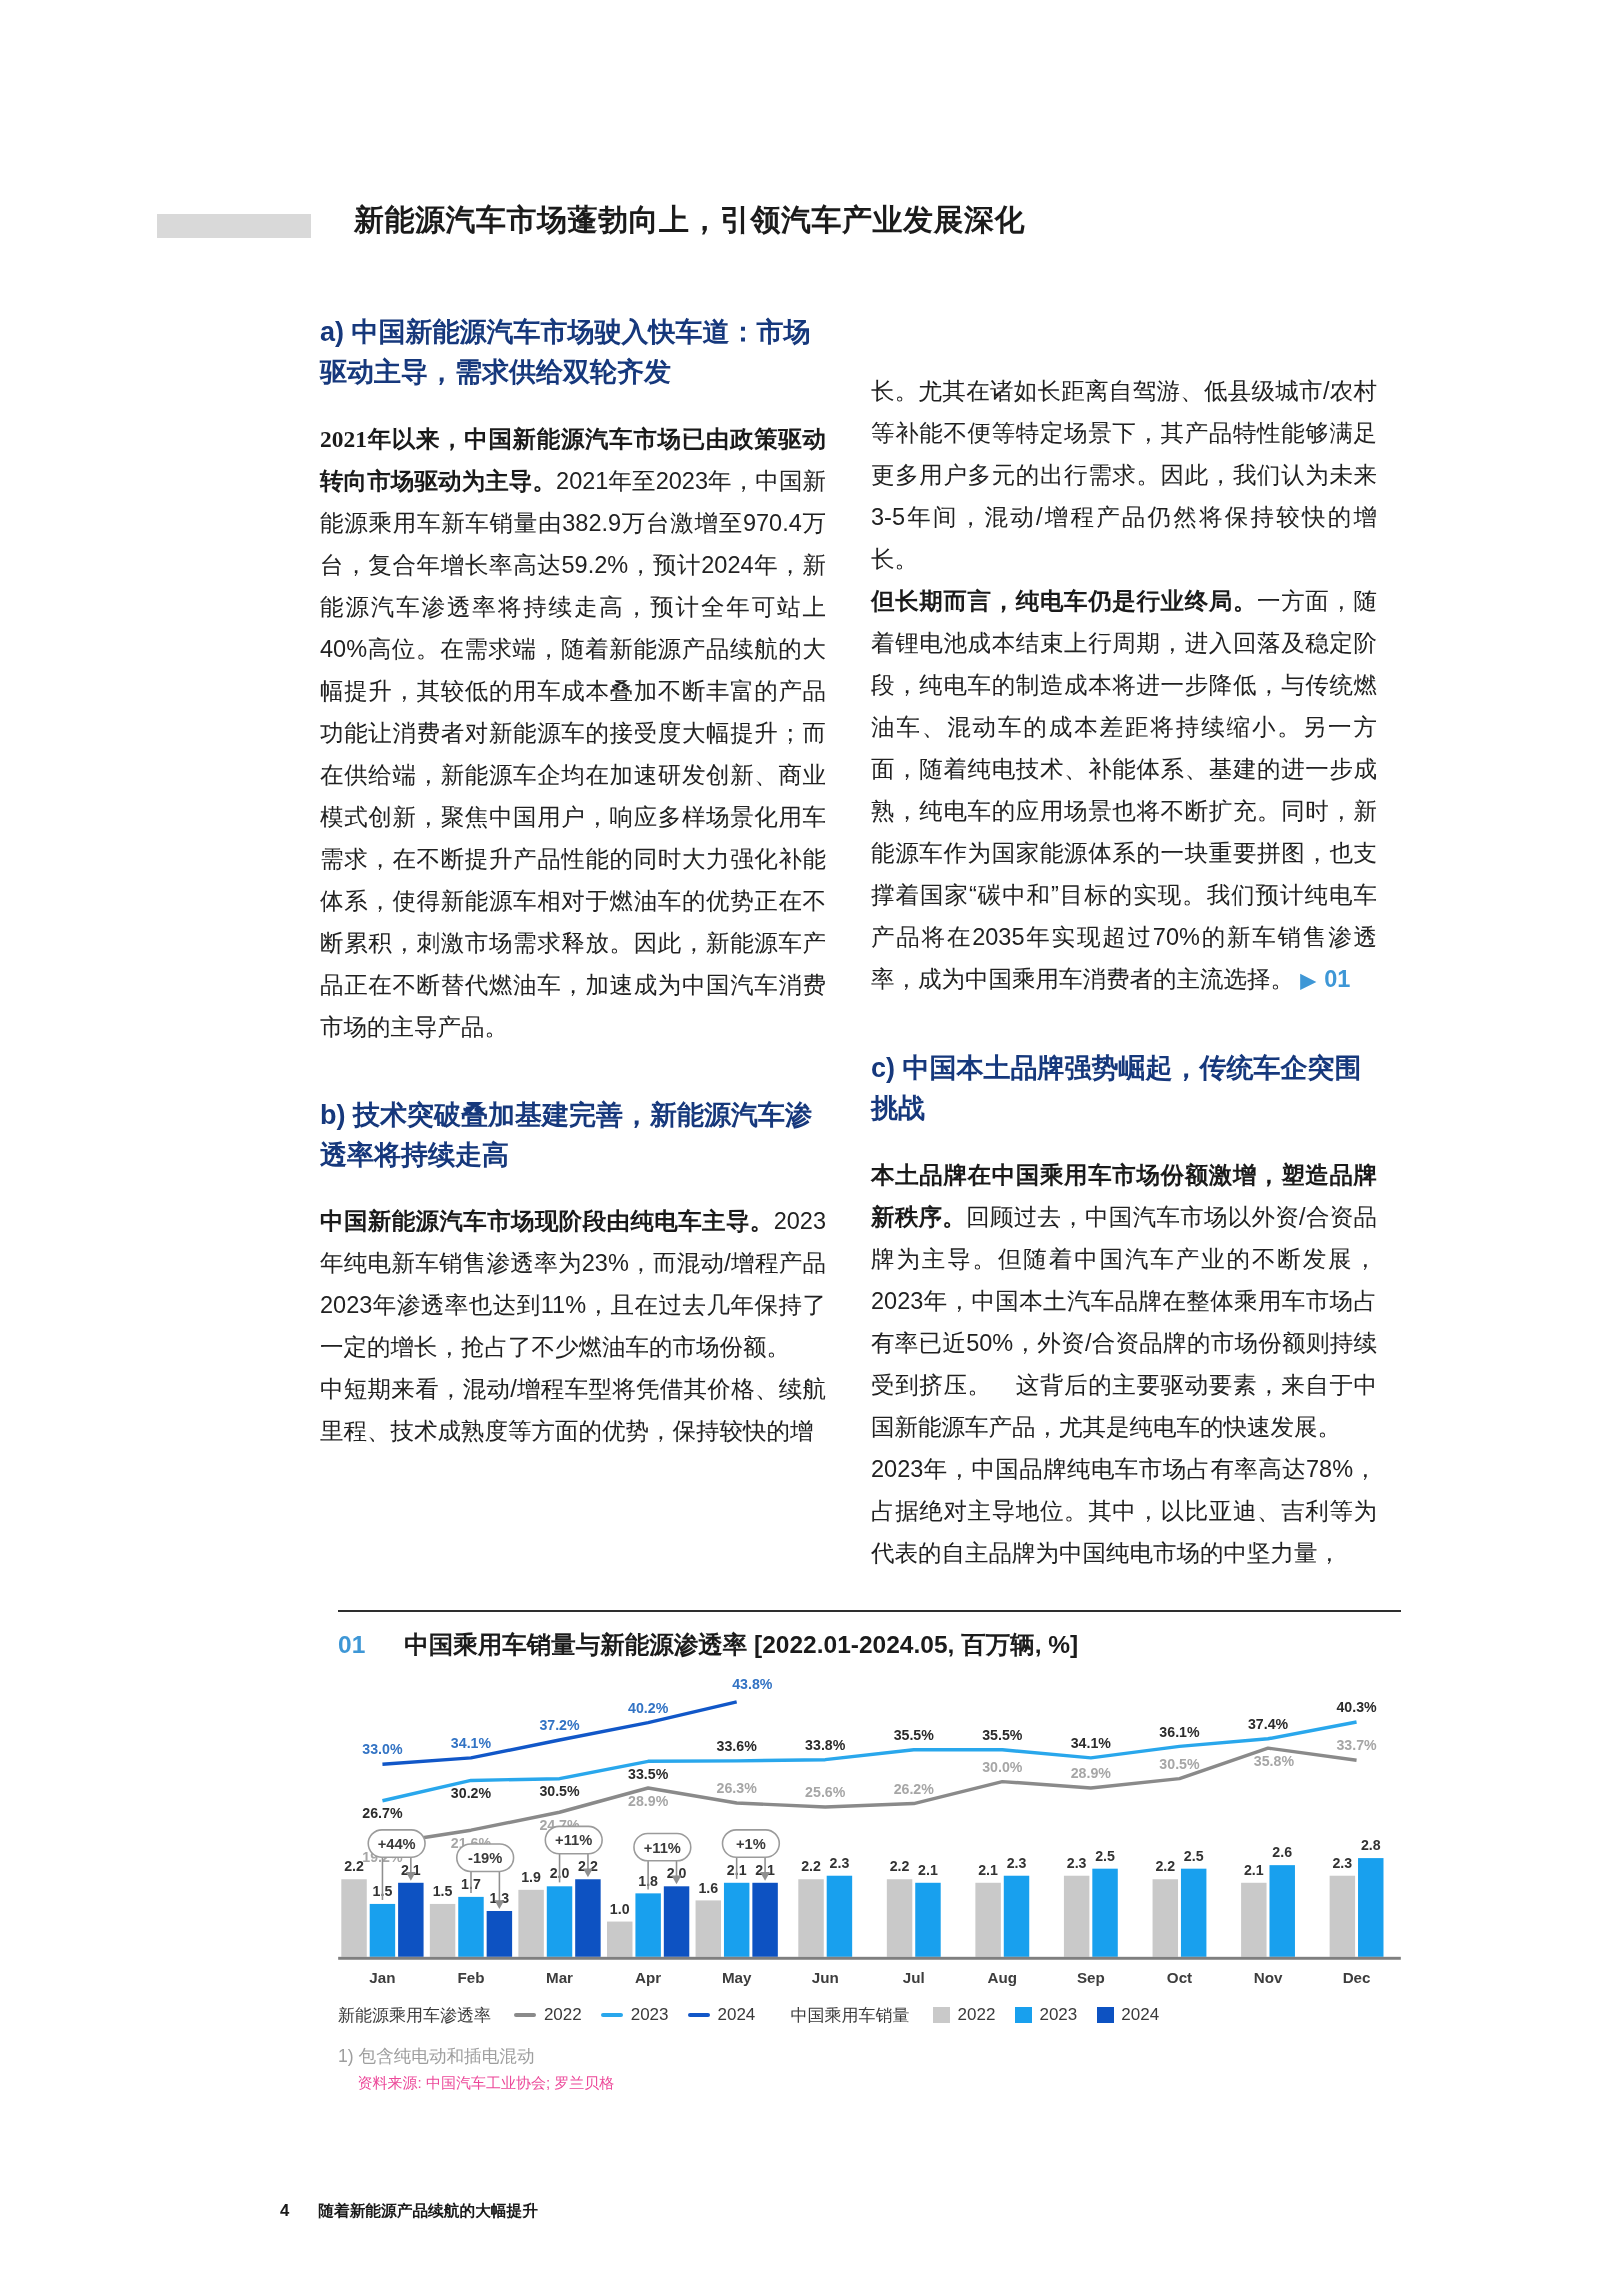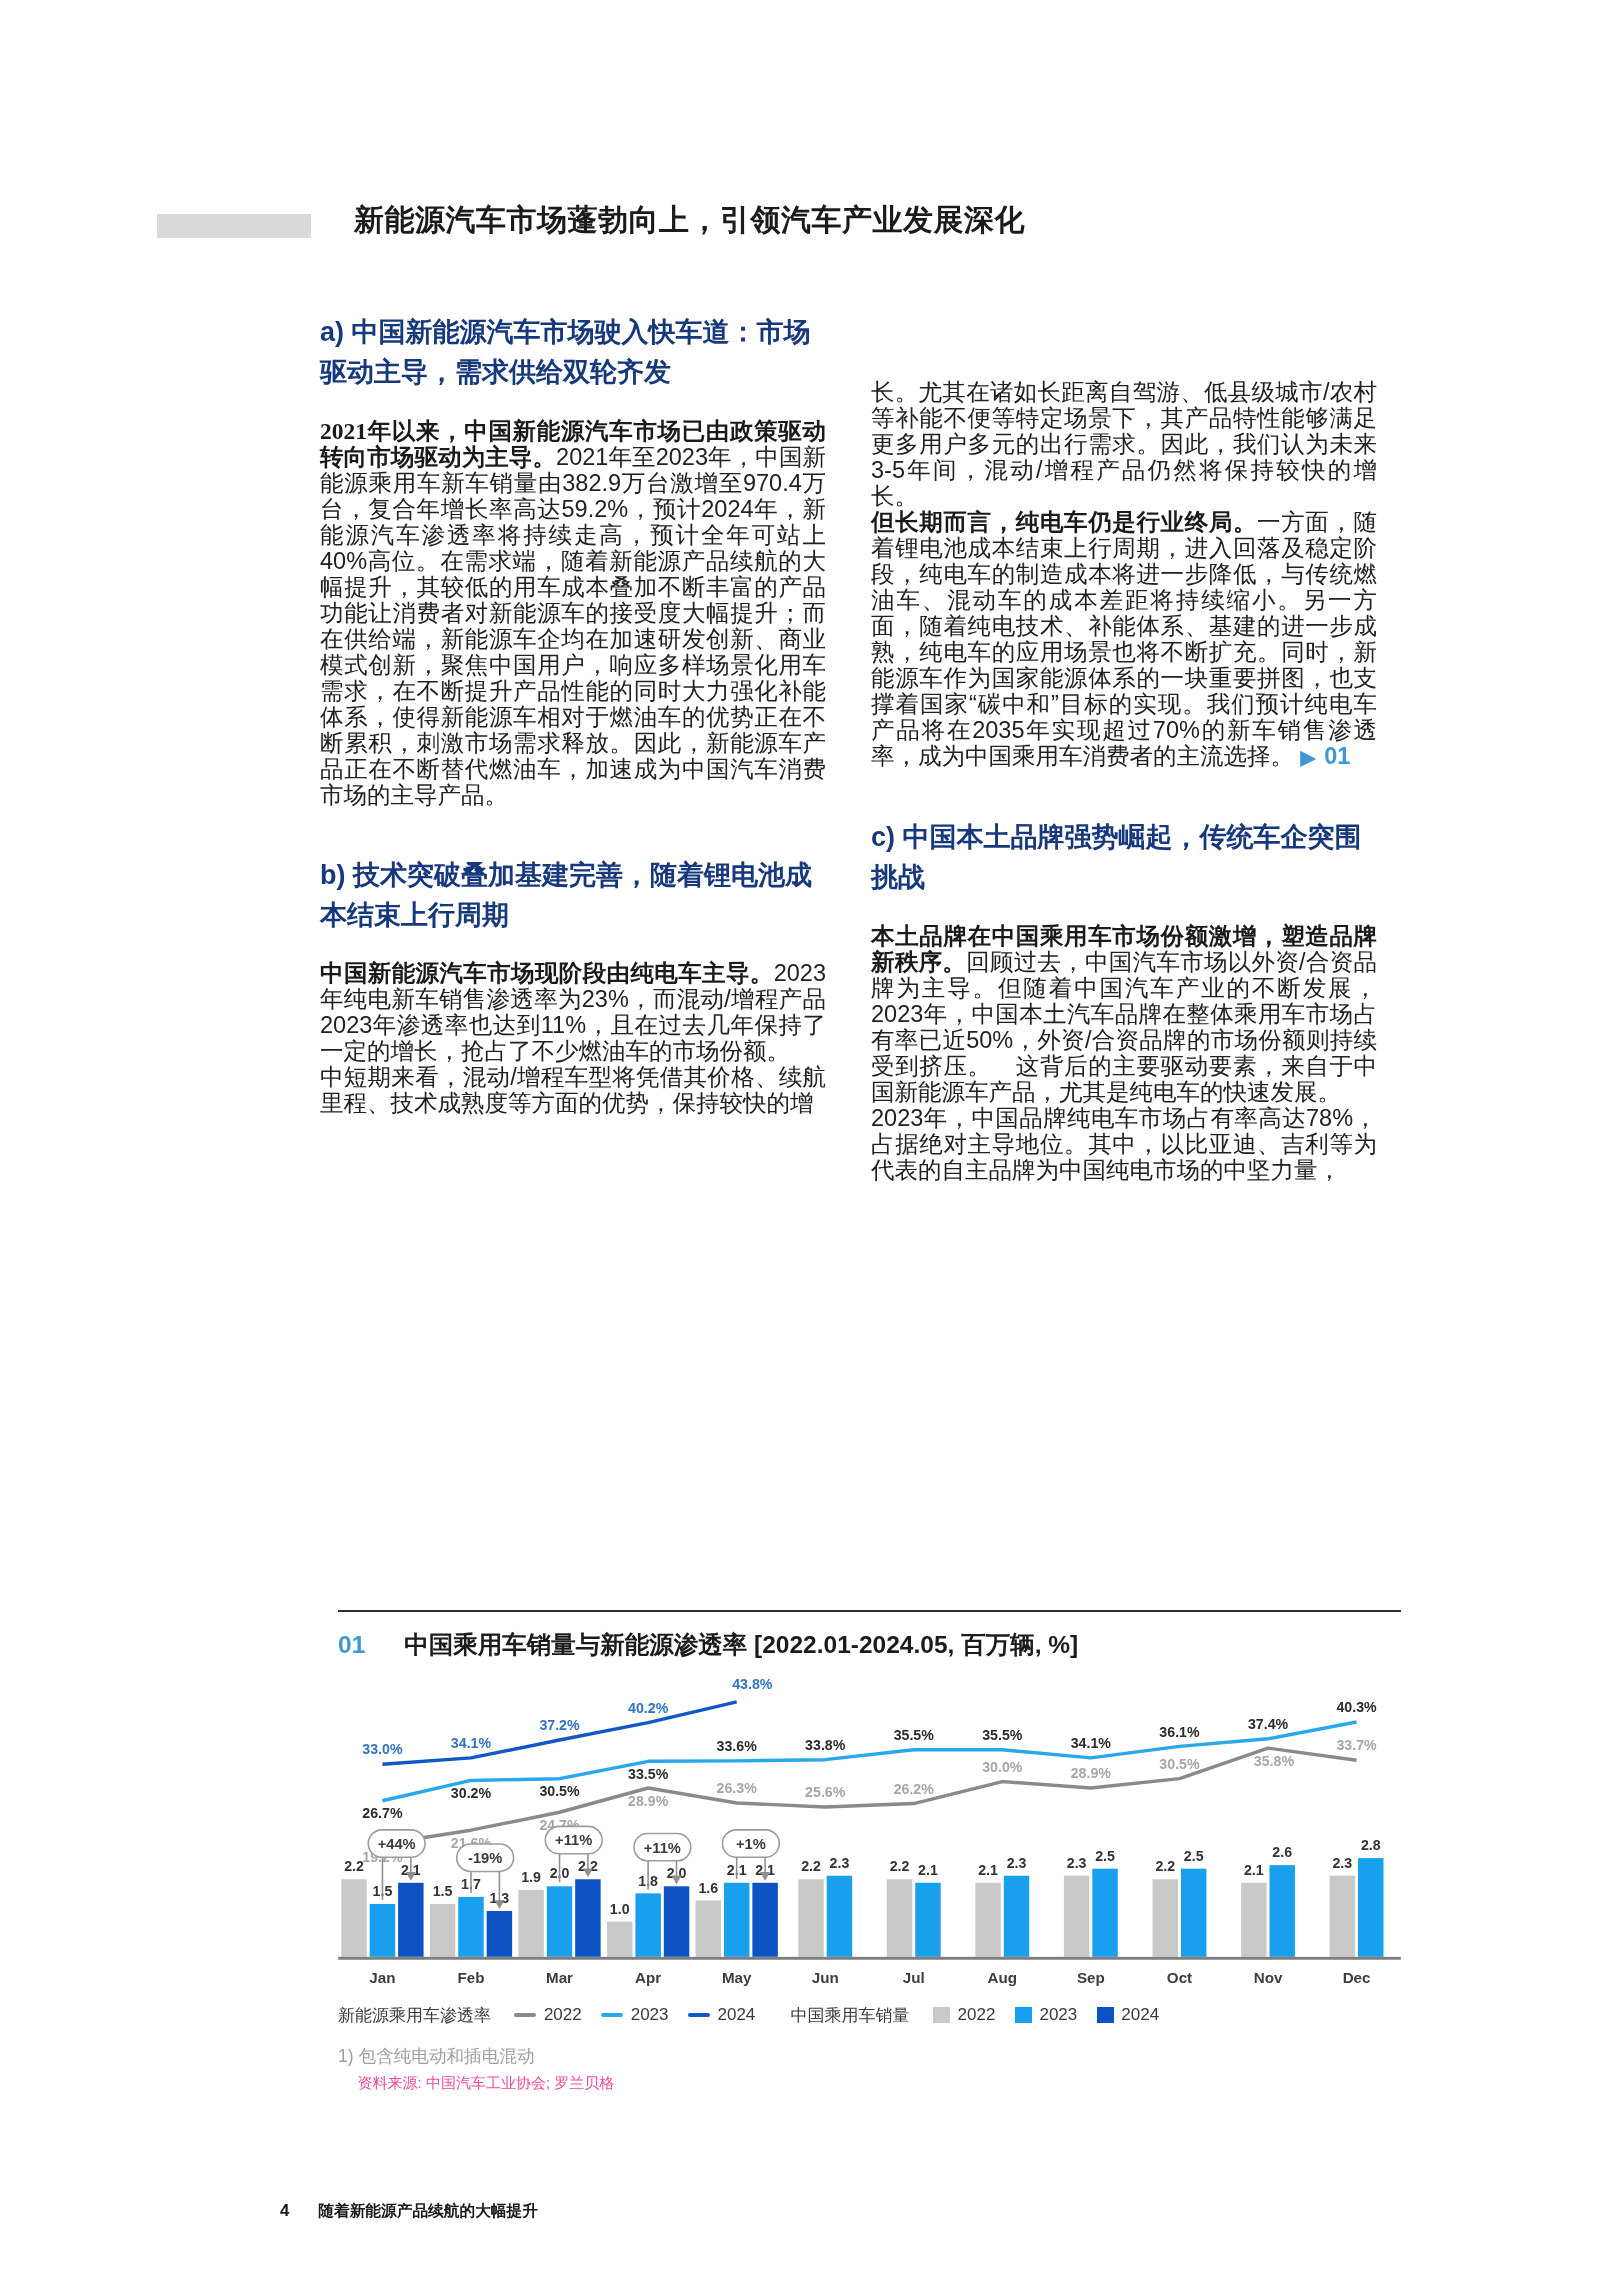--- a/index.html
+++ b/index.html
@@ -13,21 +13,21 @@
     font-size:30px;font-weight:700;color:#1B1B1B;letter-spacing:0.5px;
   }
   .columns{position:absolute;left:320px;top:312px;width:1057px;display:flex;gap:45px;}
   .col{width:506px;}
   .col.right{margin-top:51px;}
   h2.sec{
     font-size:27px;line-height:40px;font-weight:700;margin:0 0 25.5px 0;
     color:var(--heading-blue,#16387C);
   }
   h2.sec.mt{margin-top:47px;}
-  p.body{font-size:23.5px;line-height:26px;text-align:justify;margin:16px 0 0 0;color:#212121;}
+  p.body{font-size:23.5px;line-height:42px;text-align:justify;margin:7px 0 0 0;color:#212121;}
   p.body + p.body{margin-top:0;}
   p.body.gap{margin-top:25.5px;}
   p.body b{font-weight:700;color:#1a1a1a;font-family:Liberation Serif, serif;}
   .figref{color:var(--ref-blue,#3E97D6);font-weight:700;white-space:nowrap;cursor:pointer;}
   .figref .tri{font-size:19.6px;letter-spacing:2px;}
   
   .chart-block{position:absolute;left:338px;top:1610px;width:1063px;}
   .chart-rule{border:none;border-top:2px solid #2e2e2e;margin:0;}
   .chart-head{display:flex;align-items:baseline;gap:39px;margin-top:15.7px;}
   .chart-num{font-size:24.5px;font-weight:700;color:var(--ref-blue,#3E97D6);}
@@ -47,21 +47,21 @@
 </head>
 <body style="--heading-blue: #16387C; --ref-blue: #3E97D6;">
 
 <div class="kicker-bar"></div>
 <h1 class="page-title">新能源汽车市场蓬勃向上，引领汽车产业发展深化</h1>
 
 <div class="columns">
   <div class="col left">
     <h2 class="sec">a) 中国新能源汽车市场驶入快车道：市场驱动主导，需求供给双轮齐发</h2>
     <p class="body"><b>2021年以来，中国新能源汽车市场已由政策驱动转向市场驱动为主导。</b><span>2021年至2023年，中国新能源乘用车新车销量由382.9万台激增至970.4万台，复合年增长率高达59.2%，预计2024年，新能源汽车渗透率将持续走高，预计全年可站上40%高位。在需求端，随着新能源产品续航的大幅提升，其较低的用车成本叠加不断丰富的产品功能让消费者对新能源车的接受度大幅提升；而在供给端，新能源车企均在加速研发创新、商业模式创新，聚焦中国用户，响应多样场景化用车需求，在不断提升产品性能的同时大力强化补能体系，使得新能源车相对于燃油车的优势正在不断累积，刺激市场需求释放。因此，新能源车产品正在不断替代燃油车，加速成为中国汽车消费市场的主导产品。</span></p>
-    <h2 class="sec mt">b) 技术突破叠加基建完善，随着锂电池成本结束上行周期</h2>
+    <h2 class="sec mt">b) 技术突破叠加基建完善，新能源汽车渗透率将持续走高</h2>
     <p class="body"><b>中国新能源汽车市场现阶段由纯电车主导。</b><span>2023年纯电新车销售渗透率为23%，而混动/增程产品2023年渗透率也达到11%，且在过去几年保持了一定的增长，抢占了不少燃油车的市场份额。</span></p>
     <p class="body">中短期来看，混动/增程车型将凭借其价格、续航里程、技术成熟度等方面的优势，保持较快的增</p>
   </div>
   <div class="col right">
     <p class="body">长。尤其在诸如长距离自驾游、低县级城市/农村等补能不便等特定场景下，其产品特性能够满足更多用户多元的出行需求。因此，我们认为未来3-5年间，混动/增程产品仍然将保持较快的增长。</p>
     <p class="body gap"><b>但长期而言，纯电车仍是行业终局。</b><span>一方面，随着锂电池成本结束上行周期，进入回落及稳定阶段，纯电车的制造成本将进一步降低，与传统燃油车、混动车的成本差距将持续缩小。另一方面，随着纯电技术、补能体系、基建的进一步成熟，纯电车的应用场景也将不断扩充。同时，新能源车作为国家能源体系的一块重要拼图，也支撑着国家“碳中和”目标的实现。我们预计纯电车产品将在2035年实现超过70%的新车销售渗透率，成为中国乘用车消费者的主流选择。</span><span> </span><span class="figref"><span class="tri">▶</span> <span>01</span></span></p>
     <h2 class="sec mt">c) 中国本土品牌强势崛起，传统车企突围挑战</h2>
     <p class="body"><b>本土品牌在中国乘用车市场份额激增，塑造品牌新秩序。</b><span>回顾过去，中国汽车市场以外资/合资品牌为主导。但随着中国汽车产业的不断发展，2023年，中国本土汽车品牌在整体乘用车市场占有率已近50%，外资/合资品牌的市场份额则持续受到挤压。　这背后的主要驱动要素，来自于中国新能源车产品，尤其是纯电车的快速发展。</span></p>
     <p class="body gap">2023年，中国品牌纯电车市场占有率高达78%，占据绝对主导地位。其中，以比亚迪、吉利等为代表的自主品牌为中国纯电市场的中坚力量，</p>
   </div>

